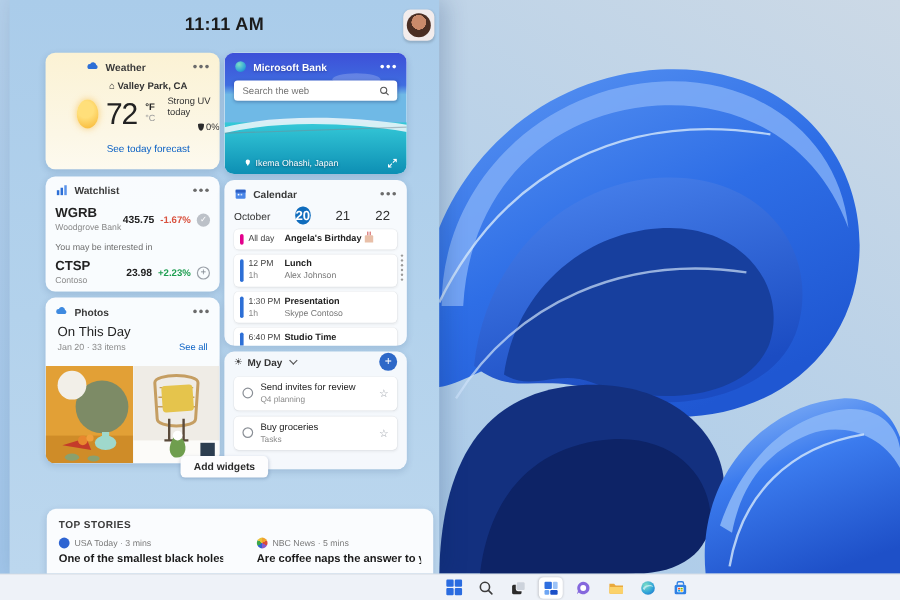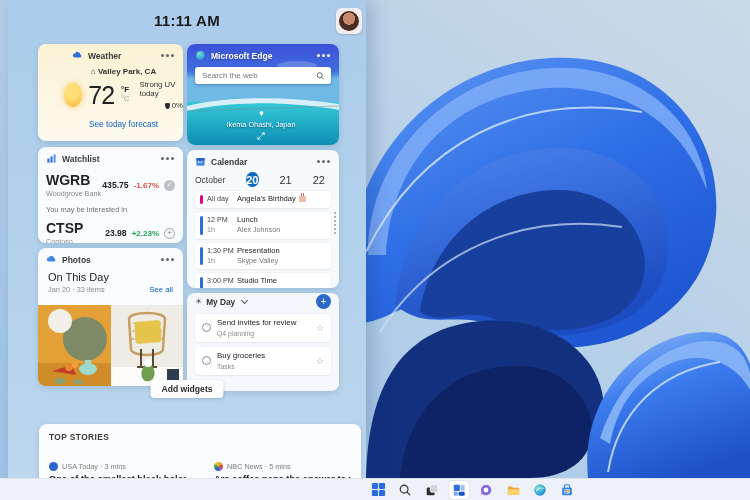--- a/index.html
+++ b/index.html
@@ -49,29 +49,29 @@
 
   
   .card.edge { left:179px; top:44px; width:152px; height:101px; color:#fff; }
   .edge-bg { position:absolute; inset:0; }
   .edge-head { position:relative; display:flex; align-items:center; gap:5px; padding:6px 8px 2px 8px; }
   .edge-title { font-size:8.5px; font-weight:bold; color:#fff; flex:1; text-shadow:0 1px 2px rgba(0,0,60,.35); }
   .edge-dots, .edge-dots::before, .edge-dots::after { background:#fff; }
   .edge-search { position:relative; margin:4px 8px 0 8px; height:17px; background:#fff; border-radius:3px;
       display:flex; align-items:center; box-shadow:0 1px 3px rgba(0,0,60,.3); }
   .edge-search input { border:none; outline:none; background:transparent; flex:1; font-size:8px; color:#333; padding:0 4px 0 7px; font-family:"Liberation Sans",sans-serif; }
-  .edge-caption { position:absolute; bottom:5px; left:4px; right:8px; display:flex; align-items:center; gap:3px;
-      font-size:7.3px; color:#fff; text-shadow:0 1px 2px rgba(0,0,40,.5);flex-direction:column; }
+  .edge-caption { position:absolute; bottom:5px; left:16px; right:8px; display:flex; align-items:center; gap:3px;
+      font-size:7.3px; color:#fff; text-shadow:0 1px 2px rgba(0,0,40,.5); }
   .edge-caption .grow { flex:1; }
 
   
   .card.watchlist { left:30px; top:147px; width:145px; height:96px; }
   .stock-row { display:flex; align-items:center; padding:4px 8px 2px 8px; }
   .stock-names { flex:1; }
-  .stock-sym { font-size:14px; font-weight:bold; color:#222; }
+  .stock-sym { font-size:11px; font-weight:bold; color:#222; }
   .stock-name { font-size:7.2px; color:#8a8a8a; margin-top:1px; }
   .stock-price { font-size:8.6px; font-weight:bold; color:#222; margin-right:5px; }
   .stock-chg { font-size:8px; font-weight:bold; margin-right:5px; }
   .neg { color:#d9513e; } .pos { color:#1e9e50; }
   .chk-circle { width:11px; height:11px; border-radius:50%; background:#bcc1c8; color:#fff; font-size:7px;
       display:flex; align-items:center; justify-content:center; }
   .plus-circle { width:11px; height:11px; border-radius:50%; border:1px solid #9aa0a8; color:#7a818a; font-size:8px;
       display:flex; align-items:center; justify-content:center; line-height:1; }
   .suggest { font-size:7.4px; color:#6f6f6f; padding:5px 8px 2px 8px; }
 
@@ -82,21 +82,21 @@
   .cal-date { font-size:11px; color:#333; width:15px; height:15px; display:flex; align-items:center; justify-content:center; margin-left:21px; }
   .cal-date.sel { background:#0f6cbd; color:#fff; border-radius:50%; font-weight:bold; }
   .chev { width:5px; height:5px; border-right:1.3px solid #555; border-bottom:1.3px solid #555; transform:rotate(45deg); margin-left:7px; margin-top:-2px; }
   .cal-events { padding:0 8px; }
   .ev { position:relative; background:#fff; border-radius:4px; margin-bottom:4px; padding:3px 6px 3px 12px;
       box-shadow:0 0 0 .5px rgba(0,0,0,.05), 0 1px 2px rgba(0,0,0,.05); display:flex; }
   .ev-bar { position:absolute; left:5px; top:4px; bottom:4px; width:3px; border-radius:2px; }
   .ev-time { width:30px; font-size:7.2px; color:#444; line-height:1.45; }
   .ev-time .dur { color:#8a8a8a; }
   .ev-body { flex:1; font-size:7.6px; line-height:1.4; }
-  .ev-title { font-weight:normal; color:#222; display:flex; align-items:center; gap:3px; }
+  .ev-title { font-weight:bold; color:#222; display:flex; align-items:center; gap:3px; }
   .ev-sub { color:#777; font-weight:normal; font-size:7.2px; }
   .cake { width:7px; height:6px; background:#e8bfa8; border-radius:1px 1px 0 0; position:relative; display:inline-block; }
   .cake::before { content:""; position:absolute; top:-3px; left:2px; width:1px; height:3px; background:#d86a6a; box-shadow:2px 0 0 #d86a6a; }
   .scroll-dots { position:absolute; right:3px; top:62px; display:flex; flex-direction:column; gap:2px; }
   .scroll-dots i { width:2px; height:2px; border-radius:50%; background:#9a9a9a; }
 
   
   .card.photos { left:30px; top:248px; width:145px; height:138px; }
   .ph-heading { font-size:11px; color:#222; padding:2px 10px 0 10px; }
   .ph-subrow { display:flex; align-items:center; padding:2px 10px 4px 10px; }
@@ -119,21 +119,21 @@
   .task-title { font-size:7.9px; color:#222; }
   .task-sub { font-size:6.9px; color:#8a8a8a; }
   .task-star { font-size:9px; color:#9aa0a8; }
 
   
   .add-widgets { position:absolute; top:380px; left:50%; transform:translateX(-50%);
       background:#fdfdfe; border-radius:4px; padding:4px 11px; font-size:8.6px; font-weight:bold; color:#2b2b2b;
       box-shadow:0 1px 3px rgba(10,40,90,.2); white-space:nowrap; }
   .card.stories { left:31px; top:424px; width:322px; height:62px; border-radius:8px 8px 0 0; }
   .st-header { font-size:8.4px; font-weight:bold; color:#3c3c3c; letter-spacing:.4px; padding:8px 10px 6px 10px; }
-  .st-cols { display:flex; padding:0 10px; gap:28px;margin-top:14px; }
+  .st-cols { display:flex; padding:0 10px; gap:28px; }
   .st-item { flex:1; min-width:0; }
   .st-meta { display:flex; align-items:center; gap:4px; font-size:7.3px; color:#7a7a7a; }
   .st-logo { width:9px; height:9px; border-radius:50%; flex:none; }
   .st-logo.usat { background:#2e64d2; }
   .st-logo.nbc { background:conic-gradient(#f0a32e 0 60deg,#d94b3c 60deg 120deg,#8a5bc9 120deg 180deg,#2e64d2 180deg 240deg,#3da64b 240deg 300deg,#e8c23a 300deg 360deg); }
   .st-headline { font-size:9.3px; font-weight:bold; color:#1b1b1b; margin-top:3px; white-space:nowrap; overflow:hidden; }
 
   
   .taskbar { position:absolute; left:0; right:0; bottom:0; height:22px; background:#eef2f8;
       border-top:1px solid rgba(0,0,0,.06); display:flex; align-items:center; }
@@ -247,21 +247,21 @@
         <svg class="hicon" viewBox="0 0 16 16">
             <defs>
               <radialGradient id="edgeC" cx="0.35" cy="0.3" r="1">
                 <stop offset="0" stop-color="#7ee0c6"></stop>
                 <stop offset="0.6" stop-color="#2fa3d8"></stop>
                 <stop offset="1" stop-color="#1b57c4"></stop>
               </radialGradient>
             </defs>
             <circle cx="8" cy="8" r="6.5" fill="url(#edgeC)"></circle>
           </svg>
-        <span class="edge-title">Microsoft Edge</span>
+        <span class="edge-title">Microsoft Bank</span>
         <span class="dots edge-dots"></span>
       </div>
       <div class="edge-search">
         <input type="text" placeholder="Search the web" style="">
         <svg width="10" height="10" style="margin-right:6px" viewBox="0 0 12 12">
             <circle cx="5" cy="5" r="3.4" stroke="#555" stroke-width="1.2" fill="none"></circle>
             <line x1="7.6" y1="7.6" x2="10.4" y2="10.4" stroke="#555" stroke-width="1.2"></line>
           </svg>
       </div>
       <div class="edge-caption">
@@ -343,26 +343,26 @@
           <span class="ev-body">
               <span class="ev-title">Lunch</span>
               <span class="ev-sub" style="display:block">Alex Johnson</span>
             </span>
         </div>
         <div class="ev">
           <span class="ev-bar" style="background:#2d6fd6"></span>
           <span class="ev-time"><span>1:30 PM</span><br><span class="dur">1h</span></span>
           <span class="ev-body">
               <span class="ev-title">Presentation</span>
-              <span class="ev-sub" style="display:block">Skype Valley</span>
+              <span class="ev-sub" style="display:block">Skype Contoso</span>
             </span>
         </div>
         <div class="ev">
           <span class="ev-bar" style="background:#2d6fd6"></span>
-          <span class="ev-time"><span>3:00 PM</span><br><span class="dur">3h</span></span>
+          <span class="ev-time"><span>6:40 PM</span><br><span class="dur">3h</span></span>
           <span class="ev-body">
               <span class="ev-title">Studio Time</span>
               <span class="ev-sub" style="display:block">Conf Rm 32/35</span>
             </span>
         </div>
       </div>
       <div class="scroll-dots">
           <i></i>
           <i></i>
           <i></i>

